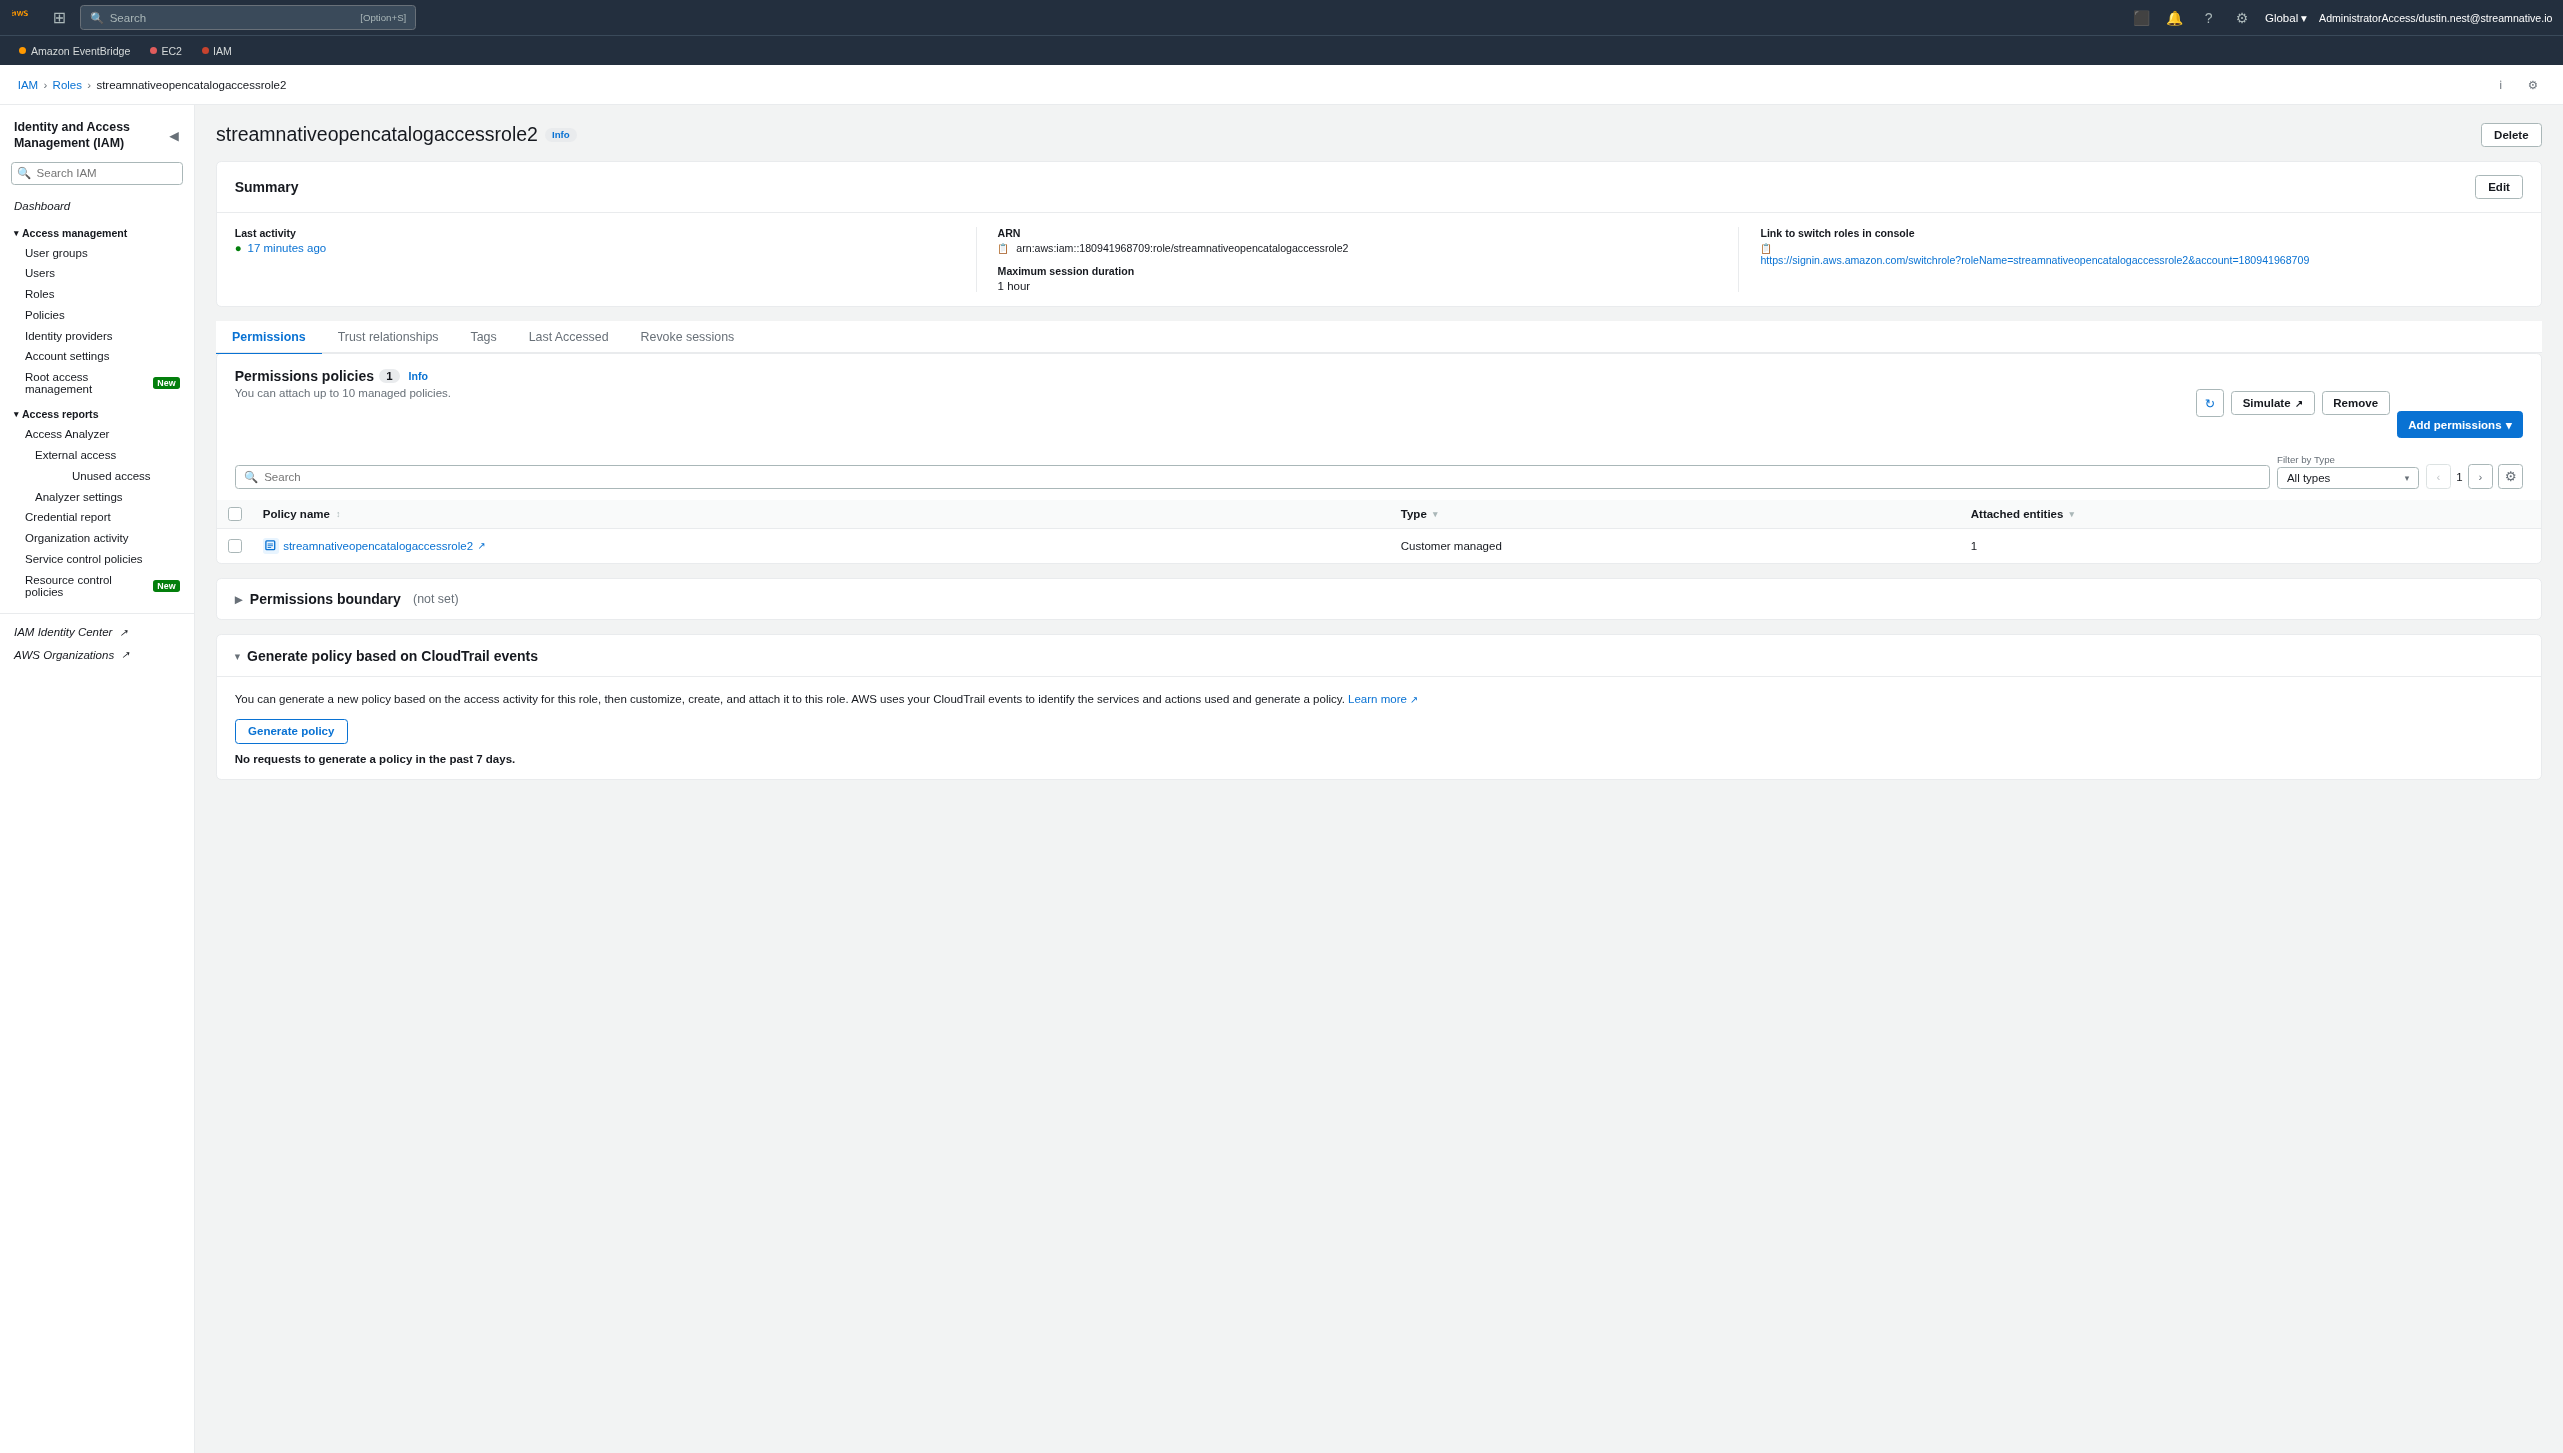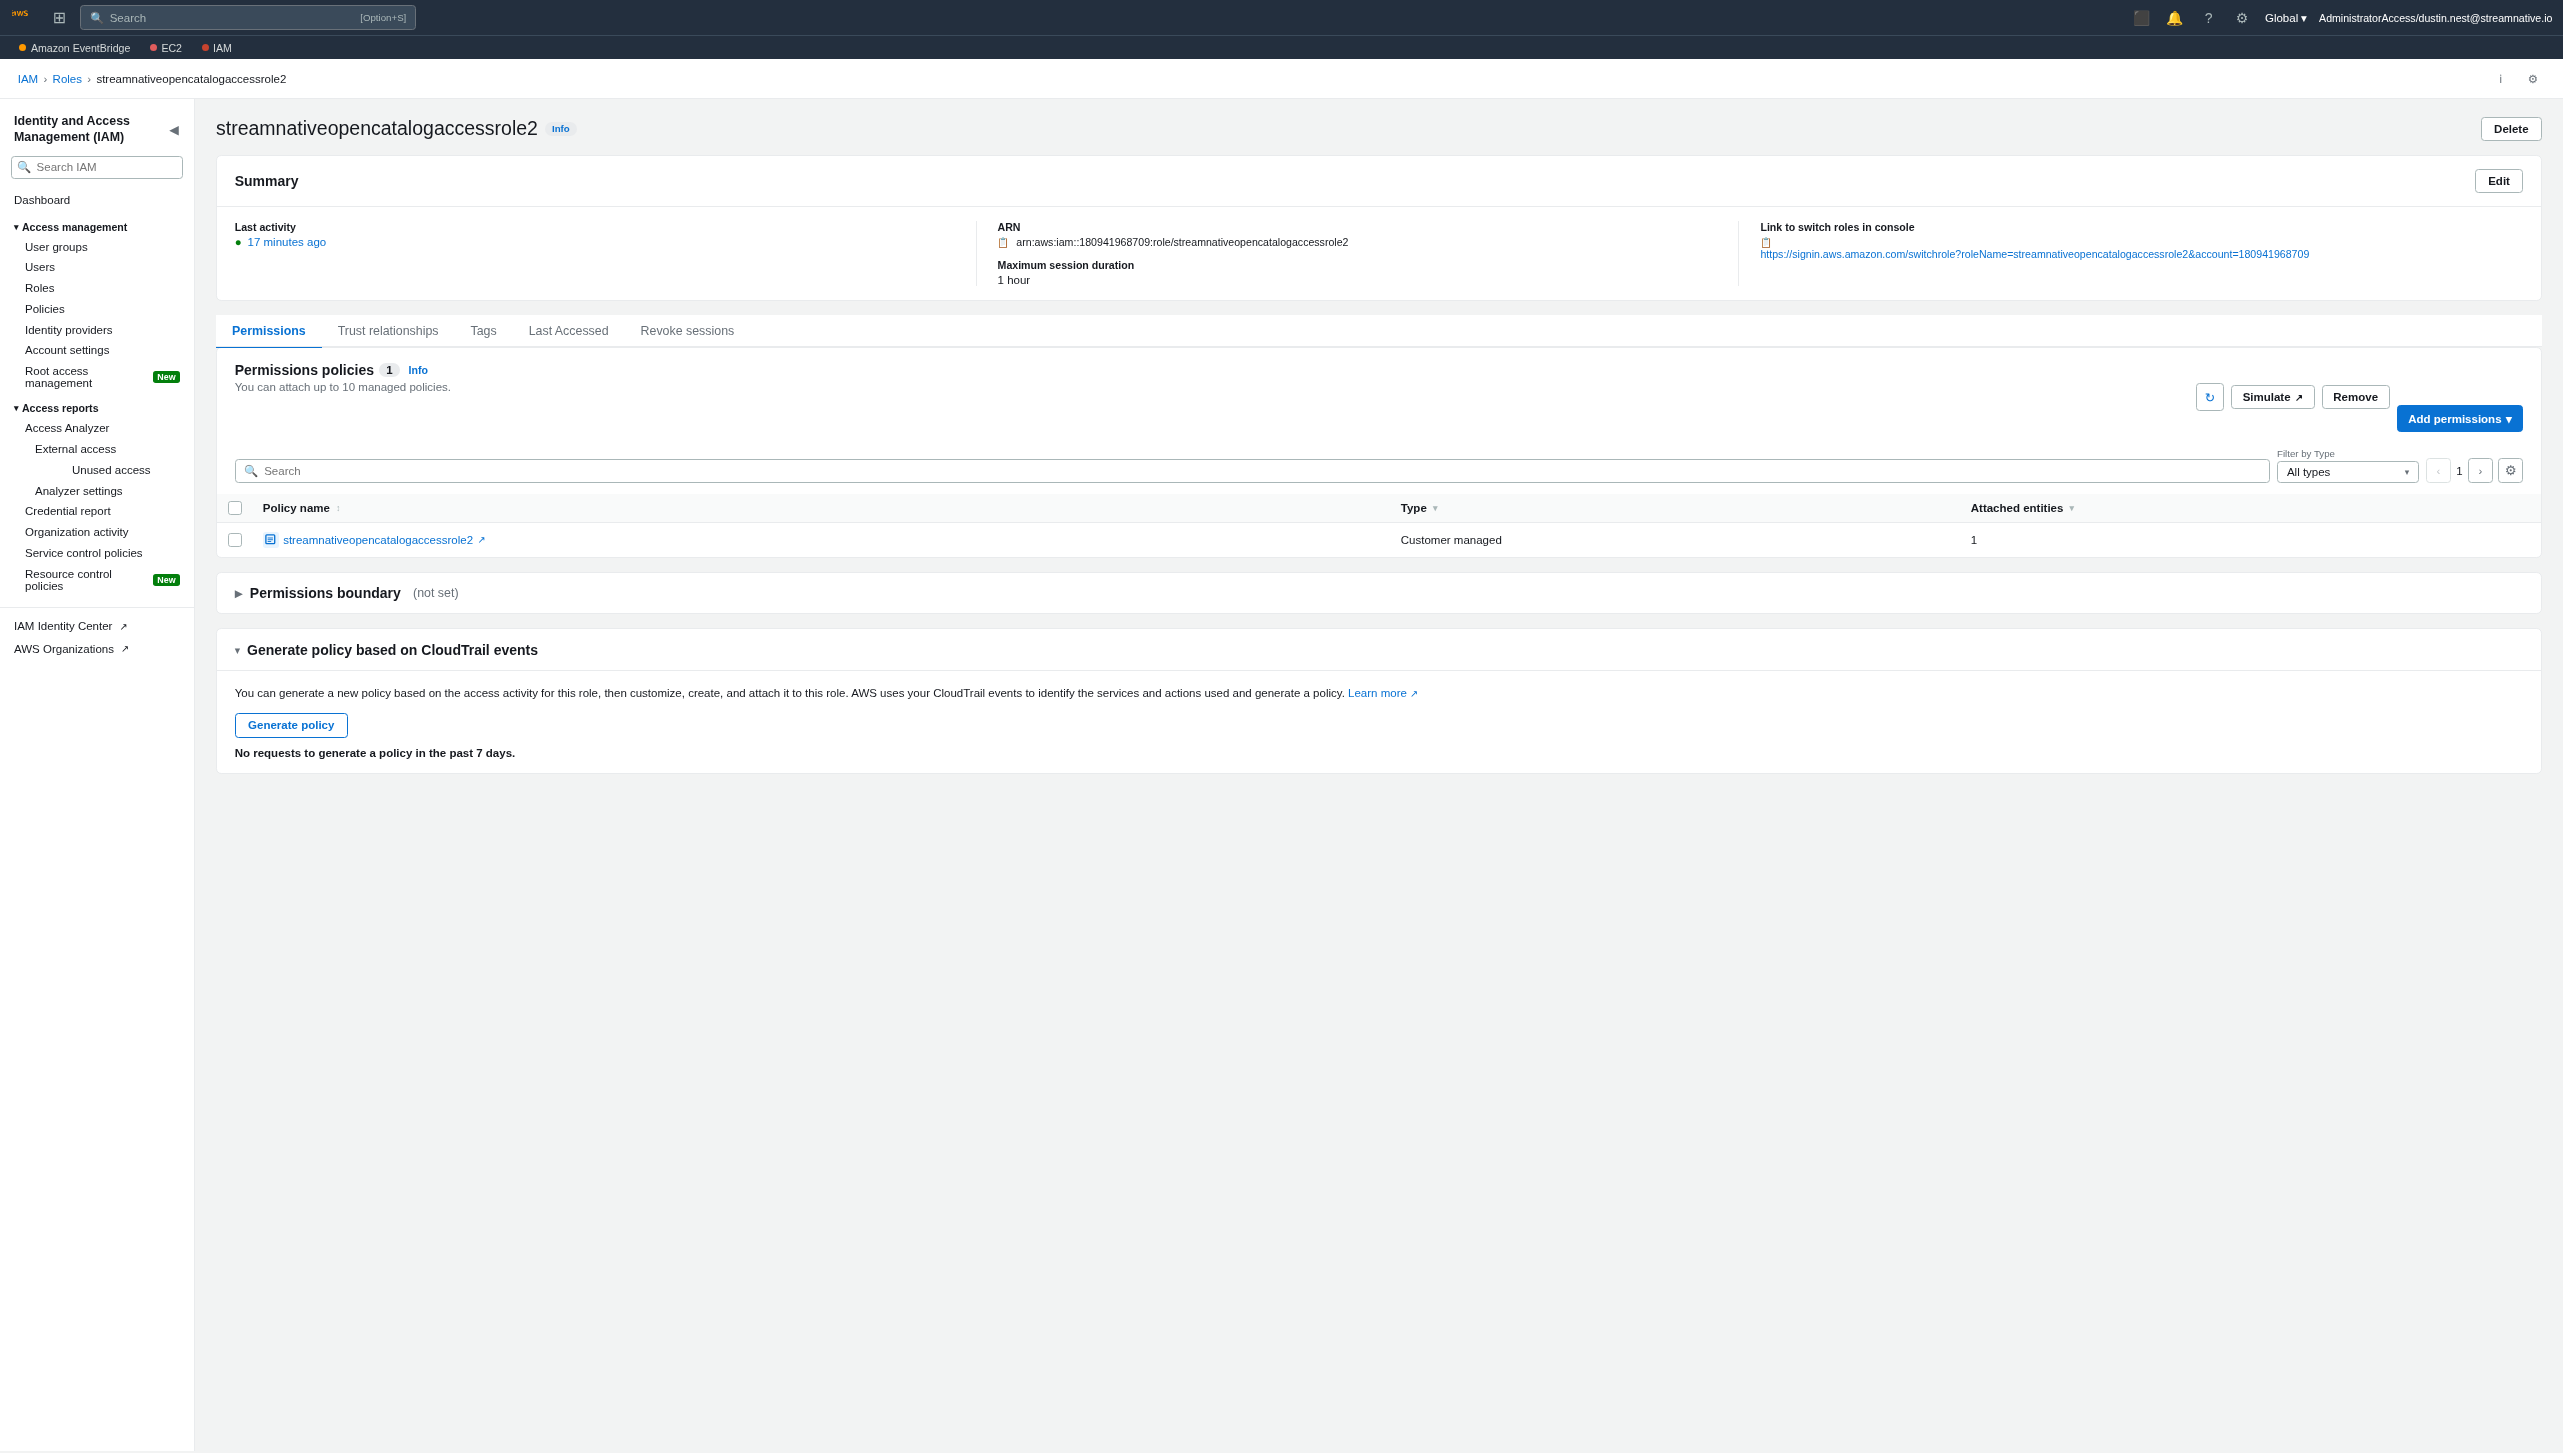--- a/index.html
+++ b/index.html
@@ -13,21 +13,21 @@
     .search-bar { background: #3a4a5a; border: 0.9px solid #687078; border-radius: 3.5px; display: flex; align-items: center; padding: 0 8.9px; gap: 5.3px; flex: 0 0 336px; height: 25px; }
     .search-bar input { background: transparent; border: none; outline: none; color: #fff; font-size: 11.5px; width: 195px; }
     .search-bar input::placeholder { color: #aab7b8; }
     .search-shortcut { color: #aab7b8; font-size: 9.7px; margin-left: auto; }
     .nav-right { margin-left: auto; display: flex; align-items: center; gap: 12.4px; }
     .nav-icon { color: #aab7b8; cursor: pointer; font-size: 14px; width: 21px; height: 21px; display: flex; align-items: center; justify-content: center; }
     .nav-region { color: #fff; font-size: 11.5px; cursor: pointer; display: flex; align-items: center; gap: 2.7px; }
     .nav-user { color: #fff; font-size: 10.6px; cursor: pointer; }
 
     
-    .service-tabs { background: #232f3e; border-top: 0.9px solid #3a4a5a; height: 24px; display: flex; align-items: center; padding: 0 10.6px; gap: 1.8px; }
+    .service-tabs { background: #232f3e; border-top: 0.9px solid #3a4a5a; height: 30px; display: flex; align-items: center; padding: 0 10.6px; gap: 1.8px; }
     .service-tab { display: flex; align-items: center; gap: 4.4px; padding: 3.5px 8.9px; border-radius: 2.7px; cursor: pointer; color: #d5d9d9; font-size: 10.6px; height: 23px; }
     .service-tab .dot { width: 7px; height: 7px; border-radius: 50%; }
     .dot-orange { background: #ff9900; }
     .dot-red { background: #e05c5c; }
     .dot-red2 { background: #c7432e; }
 
     
     .breadcrumb-bar { background: #fff; border-bottom: 0.9px solid #e9ebed; padding: 7px 17.7px; display: flex; align-items: center; gap: 5.3px; font-size: 11.5px; }
     .breadcrumb-link { color: #0972d3; text-decoration: none; cursor: pointer; }
     .breadcrumb-sep { color: #687078; }
@@ -40,21 +40,21 @@
 
     
     .sidebar { width: 195px; background: #fff; border-right: 0.9px solid #e9ebed; overflow-y: auto; flex-shrink: 0; padding-bottom: 17.7px; }
     .sidebar-header { display: flex; align-items: center; justify-content: space-between; padding: 14px 14px 7px; }
     .sidebar-title { font-size: 12.4px; font-weight: 700; color: #16191f; line-height: 1.3; }
     .sidebar-collapse { cursor: pointer; color: #687078; width: 17.7px; height: 17.7px; display: flex; align-items: center; justify-content: center; }
     .sidebar-search { margin: 3.5px 10.6px 10.6px; }
     .sidebar-search input { width: 100%; border: 0.9px solid #aab7b8; border-radius: 3.5px; padding: 4.4px 7px 4.4px 25px; font-size: 11.5px; outline: none; }
     .sidebar-search-wrap { position: relative; }
     .sidebar-search-icon { position: absolute; left: 7px; top: 50%; transform: translateY(-50%); color: #687078; font-size: 11.5px; pointer-events: none; }
-    .sidebar-item { padding: 5.3px 14px; font-size: 11.5px; cursor: pointer; color: #16191f; display: flex; align-items: center; gap: 5.3px; }
+    .sidebar-item { padding: 5.3px 14px; font-size: 11.5px; cursor: pointer; color: #16191f; display: flex; align-items: center; gap: 5.3px; font-style: italic; }
     .sidebar-section-header { padding: 8.9px 14px 3.5px; font-size: 10.6px; font-weight: 700; color: #16191f; display: flex; align-items: center; gap: 3.5px; cursor: pointer; }
     .sidebar-section-header .chevron { font-size: 8.9px; }
     .sidebar-subitem { padding: 4.4px 14px 4.4px 25px; font-size: 11.5px; cursor: pointer; color: #16191f; }
     .badge-new { background: #037f0c; color: #fff; font-size: 8.9px; padding: 0.9px 4.4px; border-radius: 2.7px; margin-left: 3.5px; font-weight: 600; }
     .sidebar-footer { border-top: 0.9px solid #e9ebed; margin-top: 10.6px; padding-top: 7px; }
 
     
     .content { flex: 1; overflow-y: auto; padding: 17.7px 21px; }
 
     

